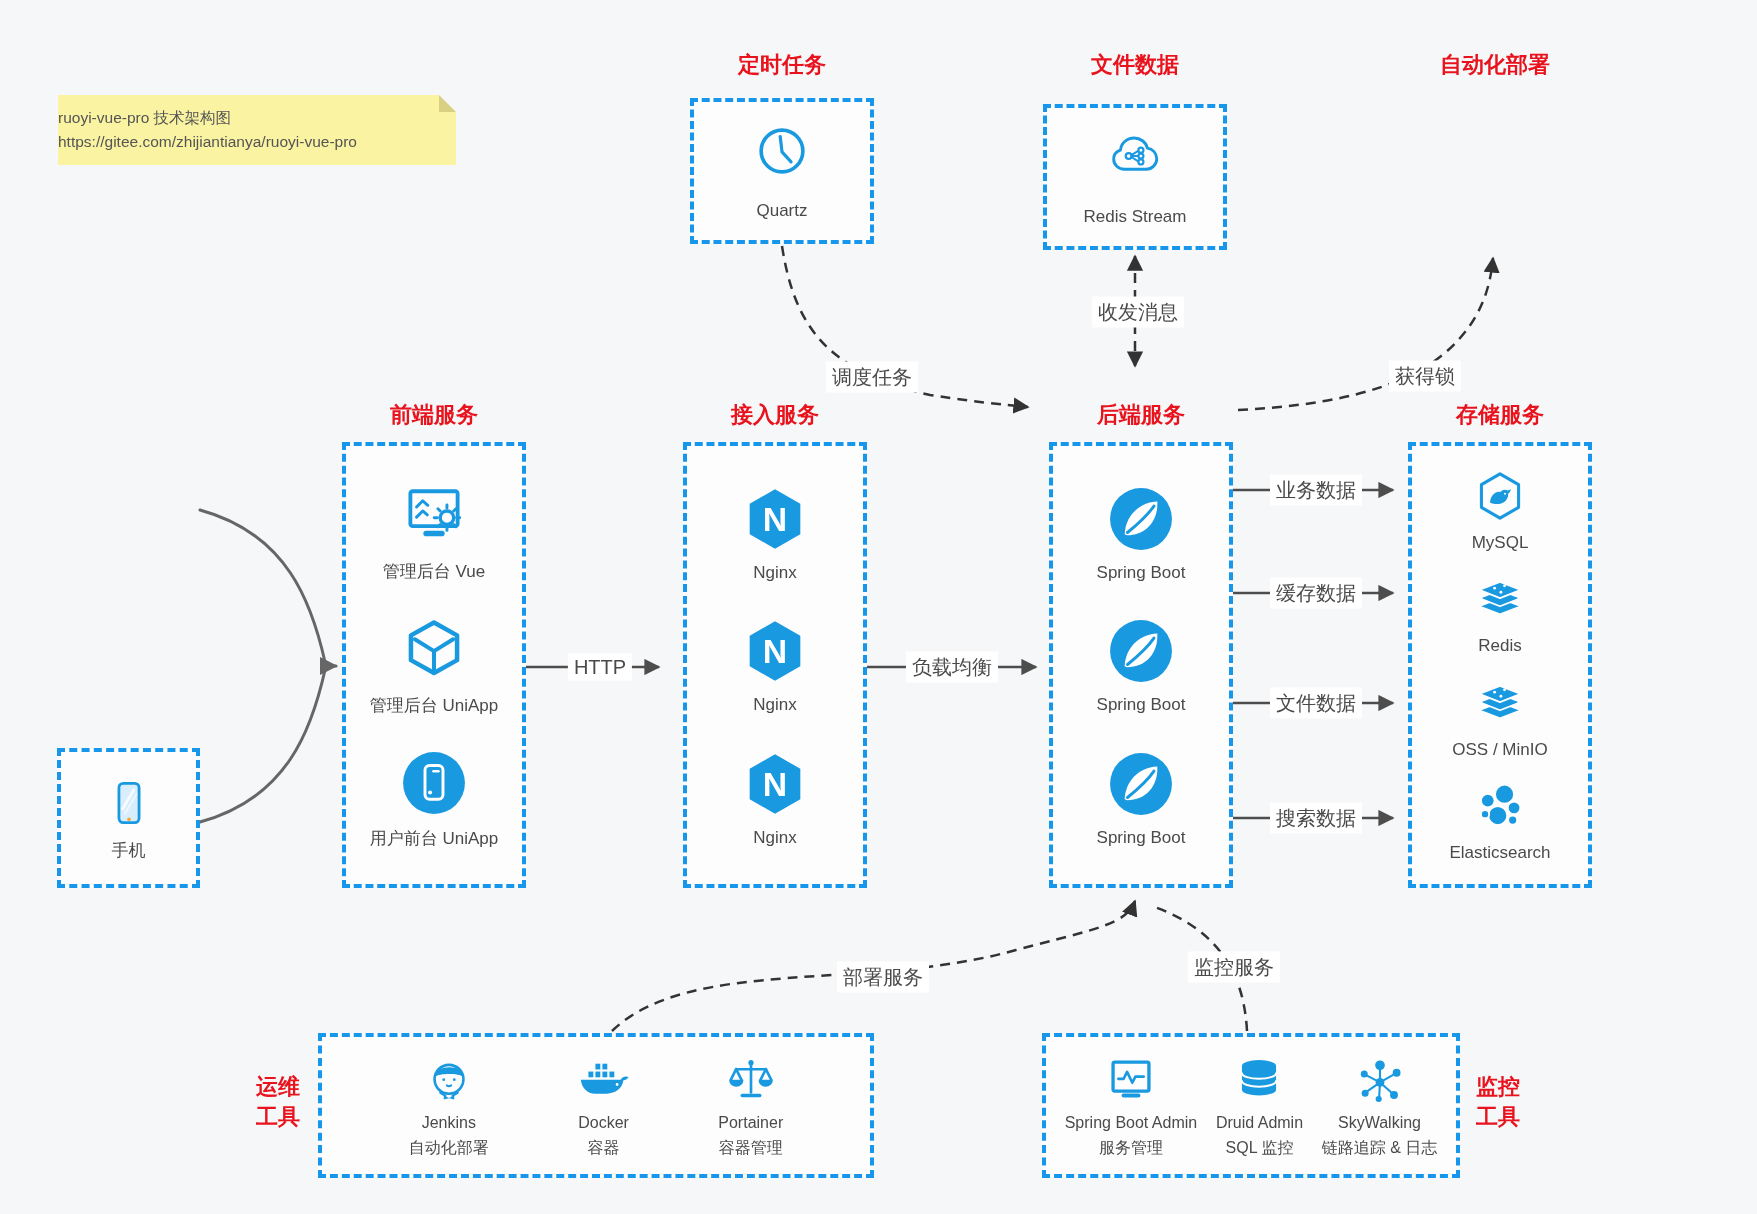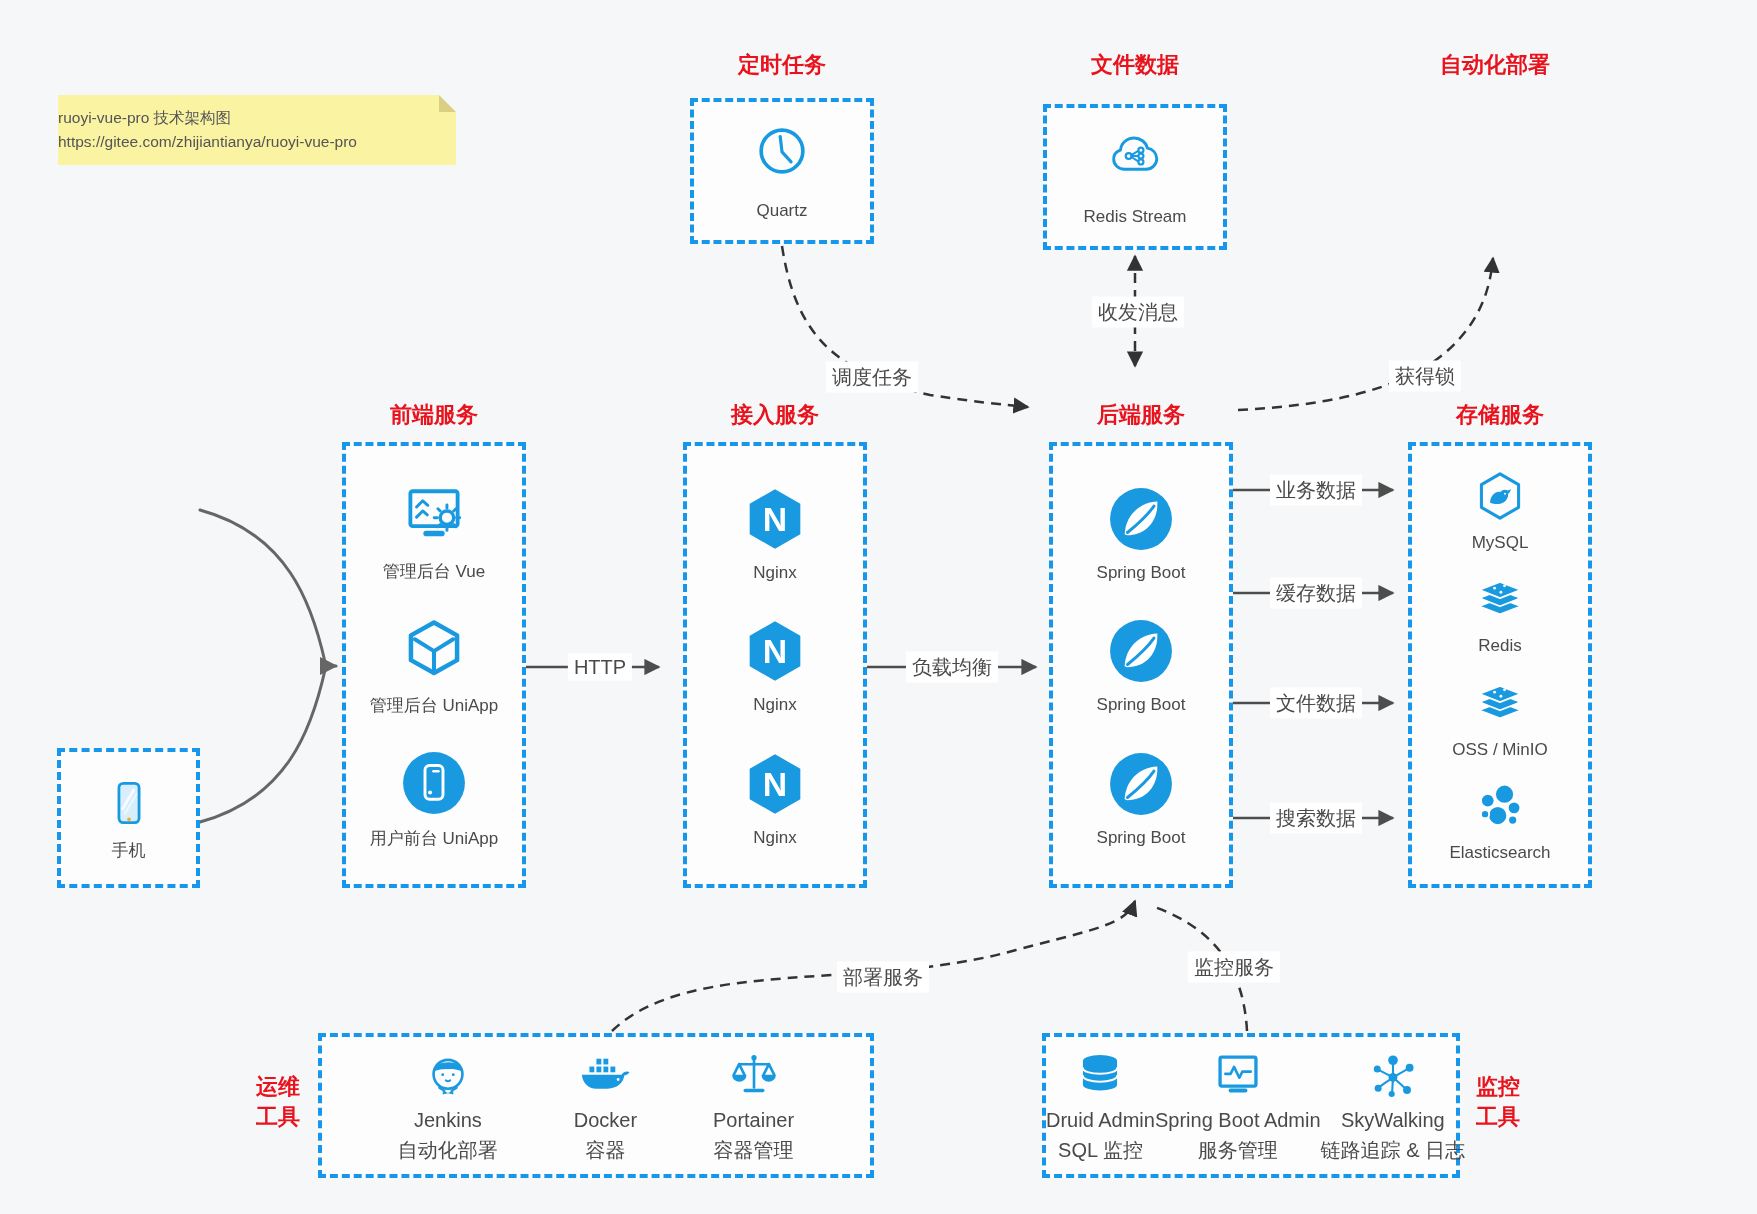--- a/index.html
+++ b/index.html
@@ -52,21 +52,21 @@
   #box-phone{left:57px;top:748px;width:143px;height:140px}
   .client-box{display:flex;flex-direction:column;align-items:center;justify-content:center;gap:8px;}
   .client-box .icon{width:56px;height:56px}
 
   
   #box-ops{left:318px;top:1033px;width:556px;height:145px}
   #box-monitor{left:1042px;top:1033px;width:418px;height:145px}
   .bottom-box{display:flex;flex-direction:row;align-items:center;justify-content:space-evenly;}
   .bottom-node{display:flex;flex-direction:column;align-items:center;gap:3px;}
   .bottom-node .icon{width:56px;height:56px}
-  .bottom-label{font-size:20px;line-height:1.35;color:var(--text-dark);text-align:center;white-space:nowrap;}
+  .bottom-label{font-size:16px;line-height:1.35;color:var(--text-dark);text-align:center;white-space:nowrap;}
   .side-label{position:absolute;font-size:22px;font-weight:bold;color:var(--title-red);
     line-height:1.35;text-align:center;z-index:3;width:64px;}
   #lbl-ops{left:246px;top:1072px}
   #lbl-monitor{left:1466px;top:1072px}
 
   
   #edges-svg{position:absolute;left:0;top:0;z-index:1;pointer-events:none;}
   .edge-label{position:absolute;transform:translate(-50%,-50%);background:#fff;padding:2px 6px;
     font-size:20px;color:var(--text-dark);white-space:nowrap;z-index:5;}
 
@@ -385,38 +385,38 @@
   </div>
 
   <div class="side-label" id="lbl-monitor">
     <div>监控</div>
     <div>工具</div>
   </div>
   <div class="dashed-box bottom-box" id="box-monitor">
     <div class="bottom-node">
       <span class="icon">
         <svg viewBox="0 0 64 64">
+          <rect class="ic-st" stroke-width="3.8" x="11.5" y="10.5" width="41" height="33" rx="2"></rect>
+          <path class="ic-st" stroke-width="3" d="M17.5 29.5 H23.5 L27.5 21.5 L33.5 34 L37 27 H46.5"></path>
+          <path class="ic-st" stroke-width="4.5" d="M23.5 48.5 H40.5"></path>
+        </svg>
+      </span>
+      <div class="bottom-label">Spring Boot Admin</div>
+      <div class="bottom-label">服务管理</div>
+    </div>
+    <div class="bottom-node">
+      <span class="icon">
+        <svg viewBox="0 0 64 64">
           <path class="ic-f" d="M12.5 14.5 H51.5 V42 A19.5 6.5 0 0 1 12.5 42 Z"></path>
           <ellipse class="ic-f" cx="32" cy="14.5" rx="19.5" ry="6.5"></ellipse>
           <path class="ic-wst" stroke-width="2.2" d="M12.5 23 A19.5 6.5 0 0 0 51.5 23 M12.5 32 A19.5 6.5 0 0 0 51.5 32"></path>
         </svg>
       </span>
       <div class="bottom-label">Druid Admin</div>
       <div class="bottom-label">SQL 监控</div>
-    </div>
-    <div class="bottom-node">
-      <span class="icon">
-        <svg viewBox="0 0 64 64">
-          <rect class="ic-st" stroke-width="3.8" x="11.5" y="10.5" width="41" height="33" rx="2"></rect>
-          <path class="ic-st" stroke-width="3" d="M17.5 29.5 H23.5 L27.5 21.5 L33.5 34 L37 27 H46.5"></path>
-          <path class="ic-st" stroke-width="4.5" d="M23.5 48.5 H40.5"></path>
-        </svg>
-      </span>
-      <div class="bottom-label">Spring Boot Admin</div>
-      <div class="bottom-label">服务管理</div>
     </div>
     <div class="bottom-node">
       <span class="icon">
         <svg viewBox="0 0 64 64">
           <g class="ic-st" stroke-width="2.4">
             <path d="M32 33.5 L32 16 M32 33.5 L15.5 25 M32 33.5 L49.5 23.5 M32 33.5 L16.5 44.5 M32 33.5 L46.5 46.5 M32 33.5 L31 51"></path>
           </g>
           <g class="ic-f">
             <circle cx="32" cy="33.5" r="5"></circle>
               <circle cx="32" cy="14" r="5.5"></circle>

